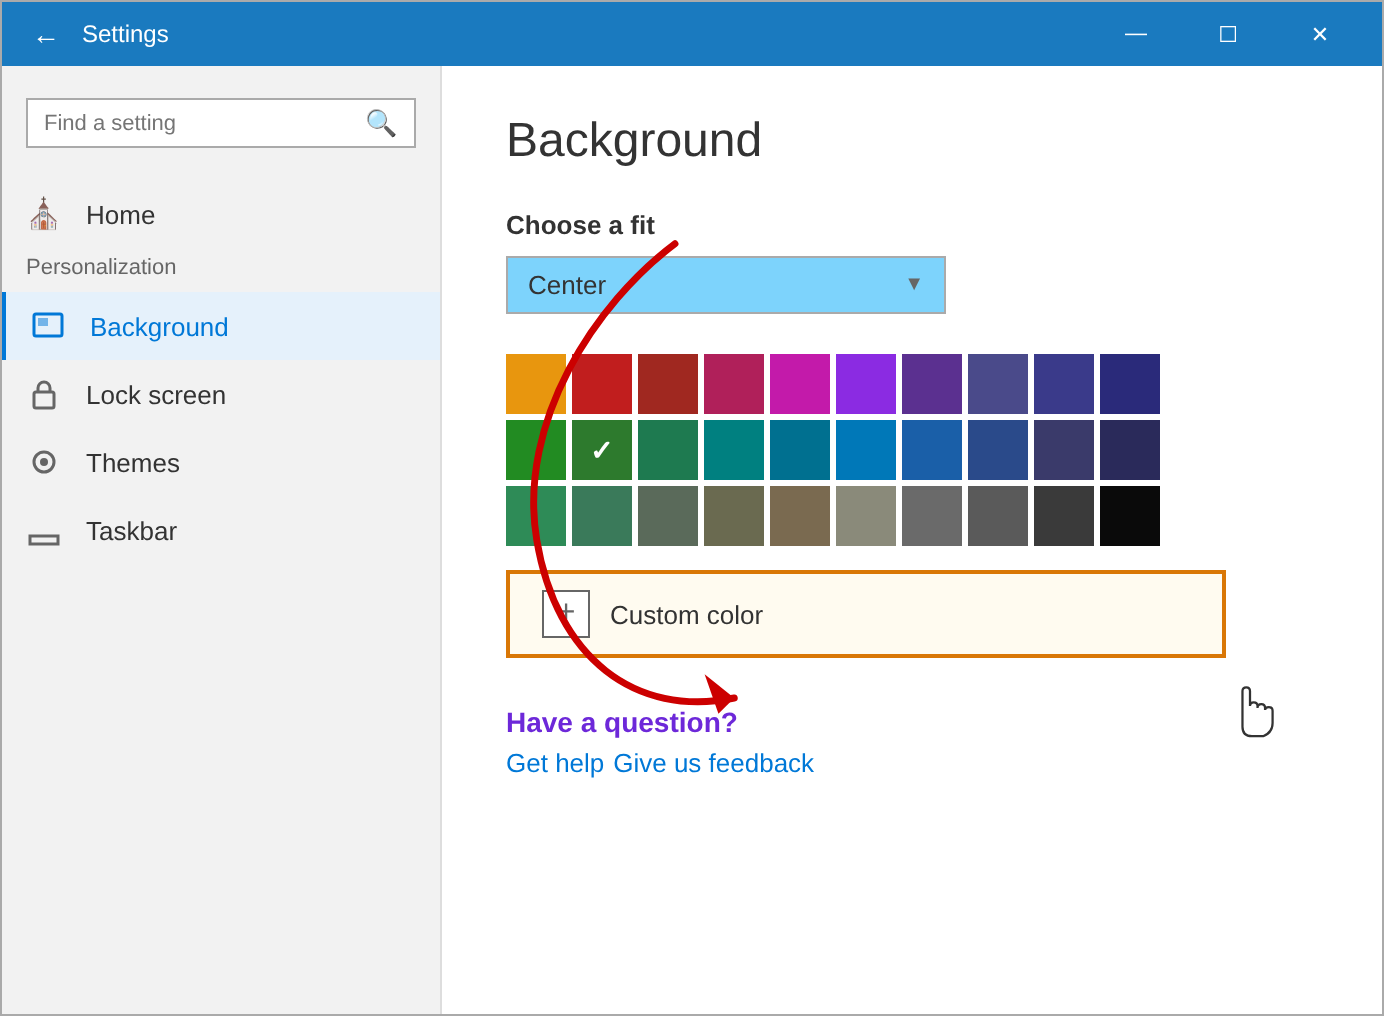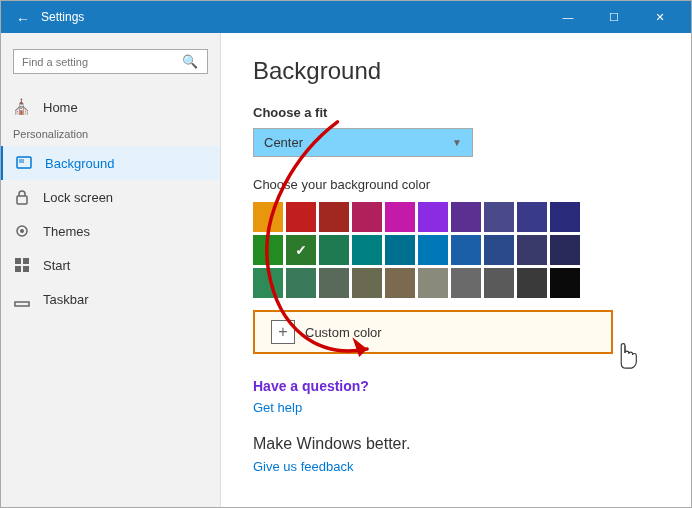--- a/index.html
+++ b/index.html
@@ -110,52 +110,40 @@
       <div class="nav-item">
         <span class="nav-icon">
           <svg width="16" height="16" viewBox="0 0 16 16">
               <circle cx="8" cy="8" r="5" fill="none" stroke="#666" stroke-width="1.5"></circle>
               <circle cx="8" cy="8" r="2" fill="#666"></circle>
             </svg>
         </span>
         <span class="nav-label">Themes</span>
       </div>
 
-      <div class="nav-item">
-        <span class="nav-icon">
-          <svg width="16" height="16" viewBox="0 0 16 16">
-              <rect x="1" y="1" width="6" height="6" fill="#666"></rect>
-              <rect x="9" y="1" width="6" height="6" fill="#666"></rect>
-              <rect x="1" y="9" width="6" height="6" fill="#666"></rect>
-              <rect x="9" y="9" width="6" height="6" fill="#666"></rect>
-            </svg>
-        </span>
-        <span class="nav-label">Start</span>
-      </div>
 
       <div class="nav-item">
         <span class="nav-icon">
           <svg width="16" height="16" viewBox="0 0 16 16">
               <rect x="1" y="11" width="14" height="4" rx="0" fill="none" stroke="#666" stroke-width="1.5"></rect>
             </svg>
         </span>
         <span class="nav-label">Taskbar</span>
       </div>
     </div>
 
     <div class="content">
       <h1 class="page-title">Background</h1>
 
       <span class="form-label">Choose a fit</span>
       <div class="dropdown">
         <span>Center</span>
         <span class="dropdown-arrow">▼</span>
       </div>
 
-      <div class="color-section-label">Choose your background color</div>
 
       
       <div class="color-grid" id="colorGrid">
       <div class="color-swatch" style="background: rgb(232, 150, 14);"></div>
           <div class="color-swatch" style="background: rgb(193, 30, 30);"></div>
           <div class="color-swatch" style="background: rgb(160, 40, 32);"></div>
           <div class="color-swatch" style="background: rgb(176, 32, 90);"></div>
           <div class="color-swatch" style="background: rgb(195, 26, 170);"></div>
           <div class="color-swatch" style="background: rgb(139, 43, 226);"></div>
           <div class="color-swatch" style="background: rgb(91, 48, 144);"></div>
@@ -188,21 +176,20 @@
 
       
       <div class="custom-color-btn">
         <div class="custom-color-plus">+</div>
         <span>Custom color</span>
       </div>
 
       <div class="question-title">Have a question?</div>
       <a class="link">Get help</a>
 
-      <div class="make-better-title">Make Windows better.</div>
       <a class="link">Give us feedback</a>
 
       
       <svg class="arrow-overlay" viewBox="0 0 440 480" xmlns="http://www.w3.org/2000/svg">
         <path d="M 100 90 C 60 120, 20 180, 30 240 C 40 300, 80 330, 130 320" stroke="#cc0000" stroke-width="3.5" fill="none" stroke-linecap="round"></path>
 
         <polygon points="130,320 115,308 122,328" fill="#cc0000"></polygon>
       </svg>
 
       

